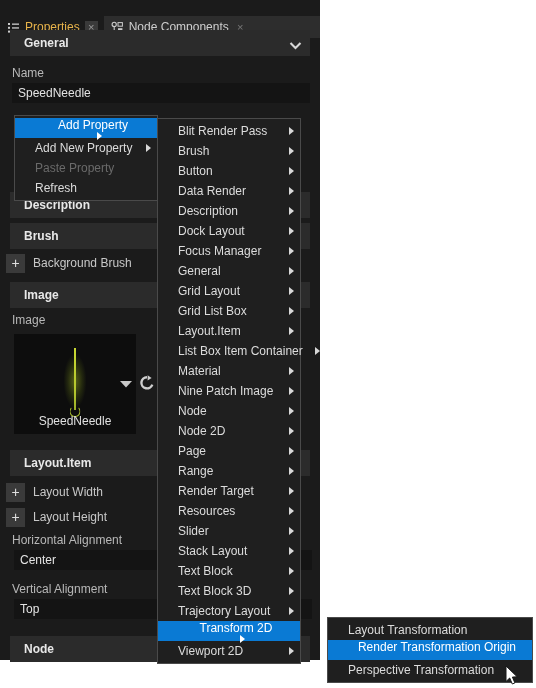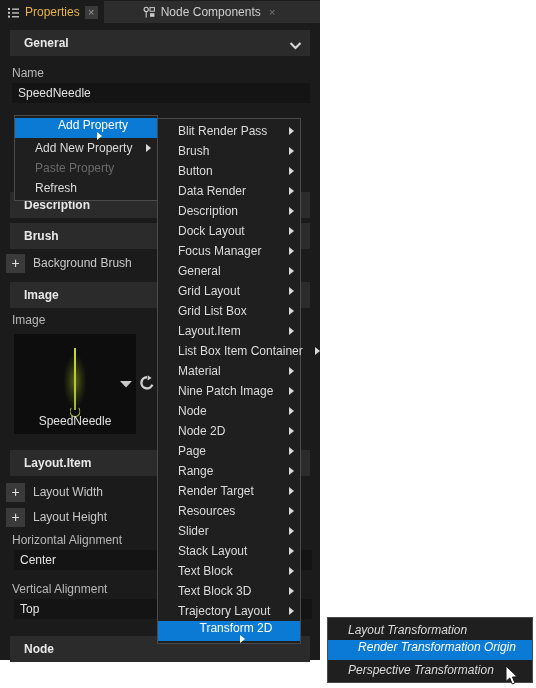--- a/index.html
+++ b/index.html
@@ -23,26 +23,25 @@
     position: absolute;
     left: 0; top: 0;
     width: 320px;
     height: 660px;
     background: #1b1b1b;
   }
 
   
   #tabbar {
     position: absolute;
-    left: 0; top: 1px;
+    left: 0; top: 16px;
     width: 320px; height: 22px;
     background: #2d2d2d;
     display: flex;
     align-items: flex-end;
-    gap: 32px;
   }
   .tab {
     display: flex;
     align-items: center;
     padding: 0 6px 0 7px;
     gap: 5px;
     height: 22px;
     box-sizing: border-box;
     cursor: default;
     position: relative;
@@ -193,21 +192,21 @@
     width: 0; height: 0;
     border-left: 5px solid #d8d8d8;
     border-top: 4px solid transparent;
     border-bottom: 4px solid transparent;
     margin-left: 12px;
   }
   .mi.selected .arrow { border-left-color: #ffffff; }
 
   #menu1 { left: 14px; top: 115px; width: 144px; }
   #menu2 { left: 157px; top: 118px; width: 144px; }
-  #menu3 { left: 327px; top: 617px; width: 206px; font-style: italic; }
+  #menu3 { left: 327px; top: 617px; width: 206px; }
 
   
   #cursor {
     position: absolute;
     left: 505px; top: 665px;
     width: 15px; height: 22px;
     z-index: 200;
     pointer-events: none;
   }
 </style>
@@ -430,20 +429,24 @@
       <span class="arrow"></span>
     </div>
     <div class="mi">
       <span class="mi-label">Trajectory Layout</span>
       <span class="arrow"></span>
     </div>
     <div class="mi selected">
       <span class="mi-label">Transform 2D</span>
       <span class="arrow"></span>
     </div>
+    <div class="mi">
+      <span class="mi-label">Viewport 2D</span>
+      <span class="arrow"></span>
+    </div>
   </div>
 
 <div class="menu" id="menu3">
     <div class="mi">
       <span class="mi-label">Layout Transformation</span>
     </div>
     <div class="mi selected">
       <span class="mi-label">Render Transformation Origin</span>
     </div>
     <div class="mi">

